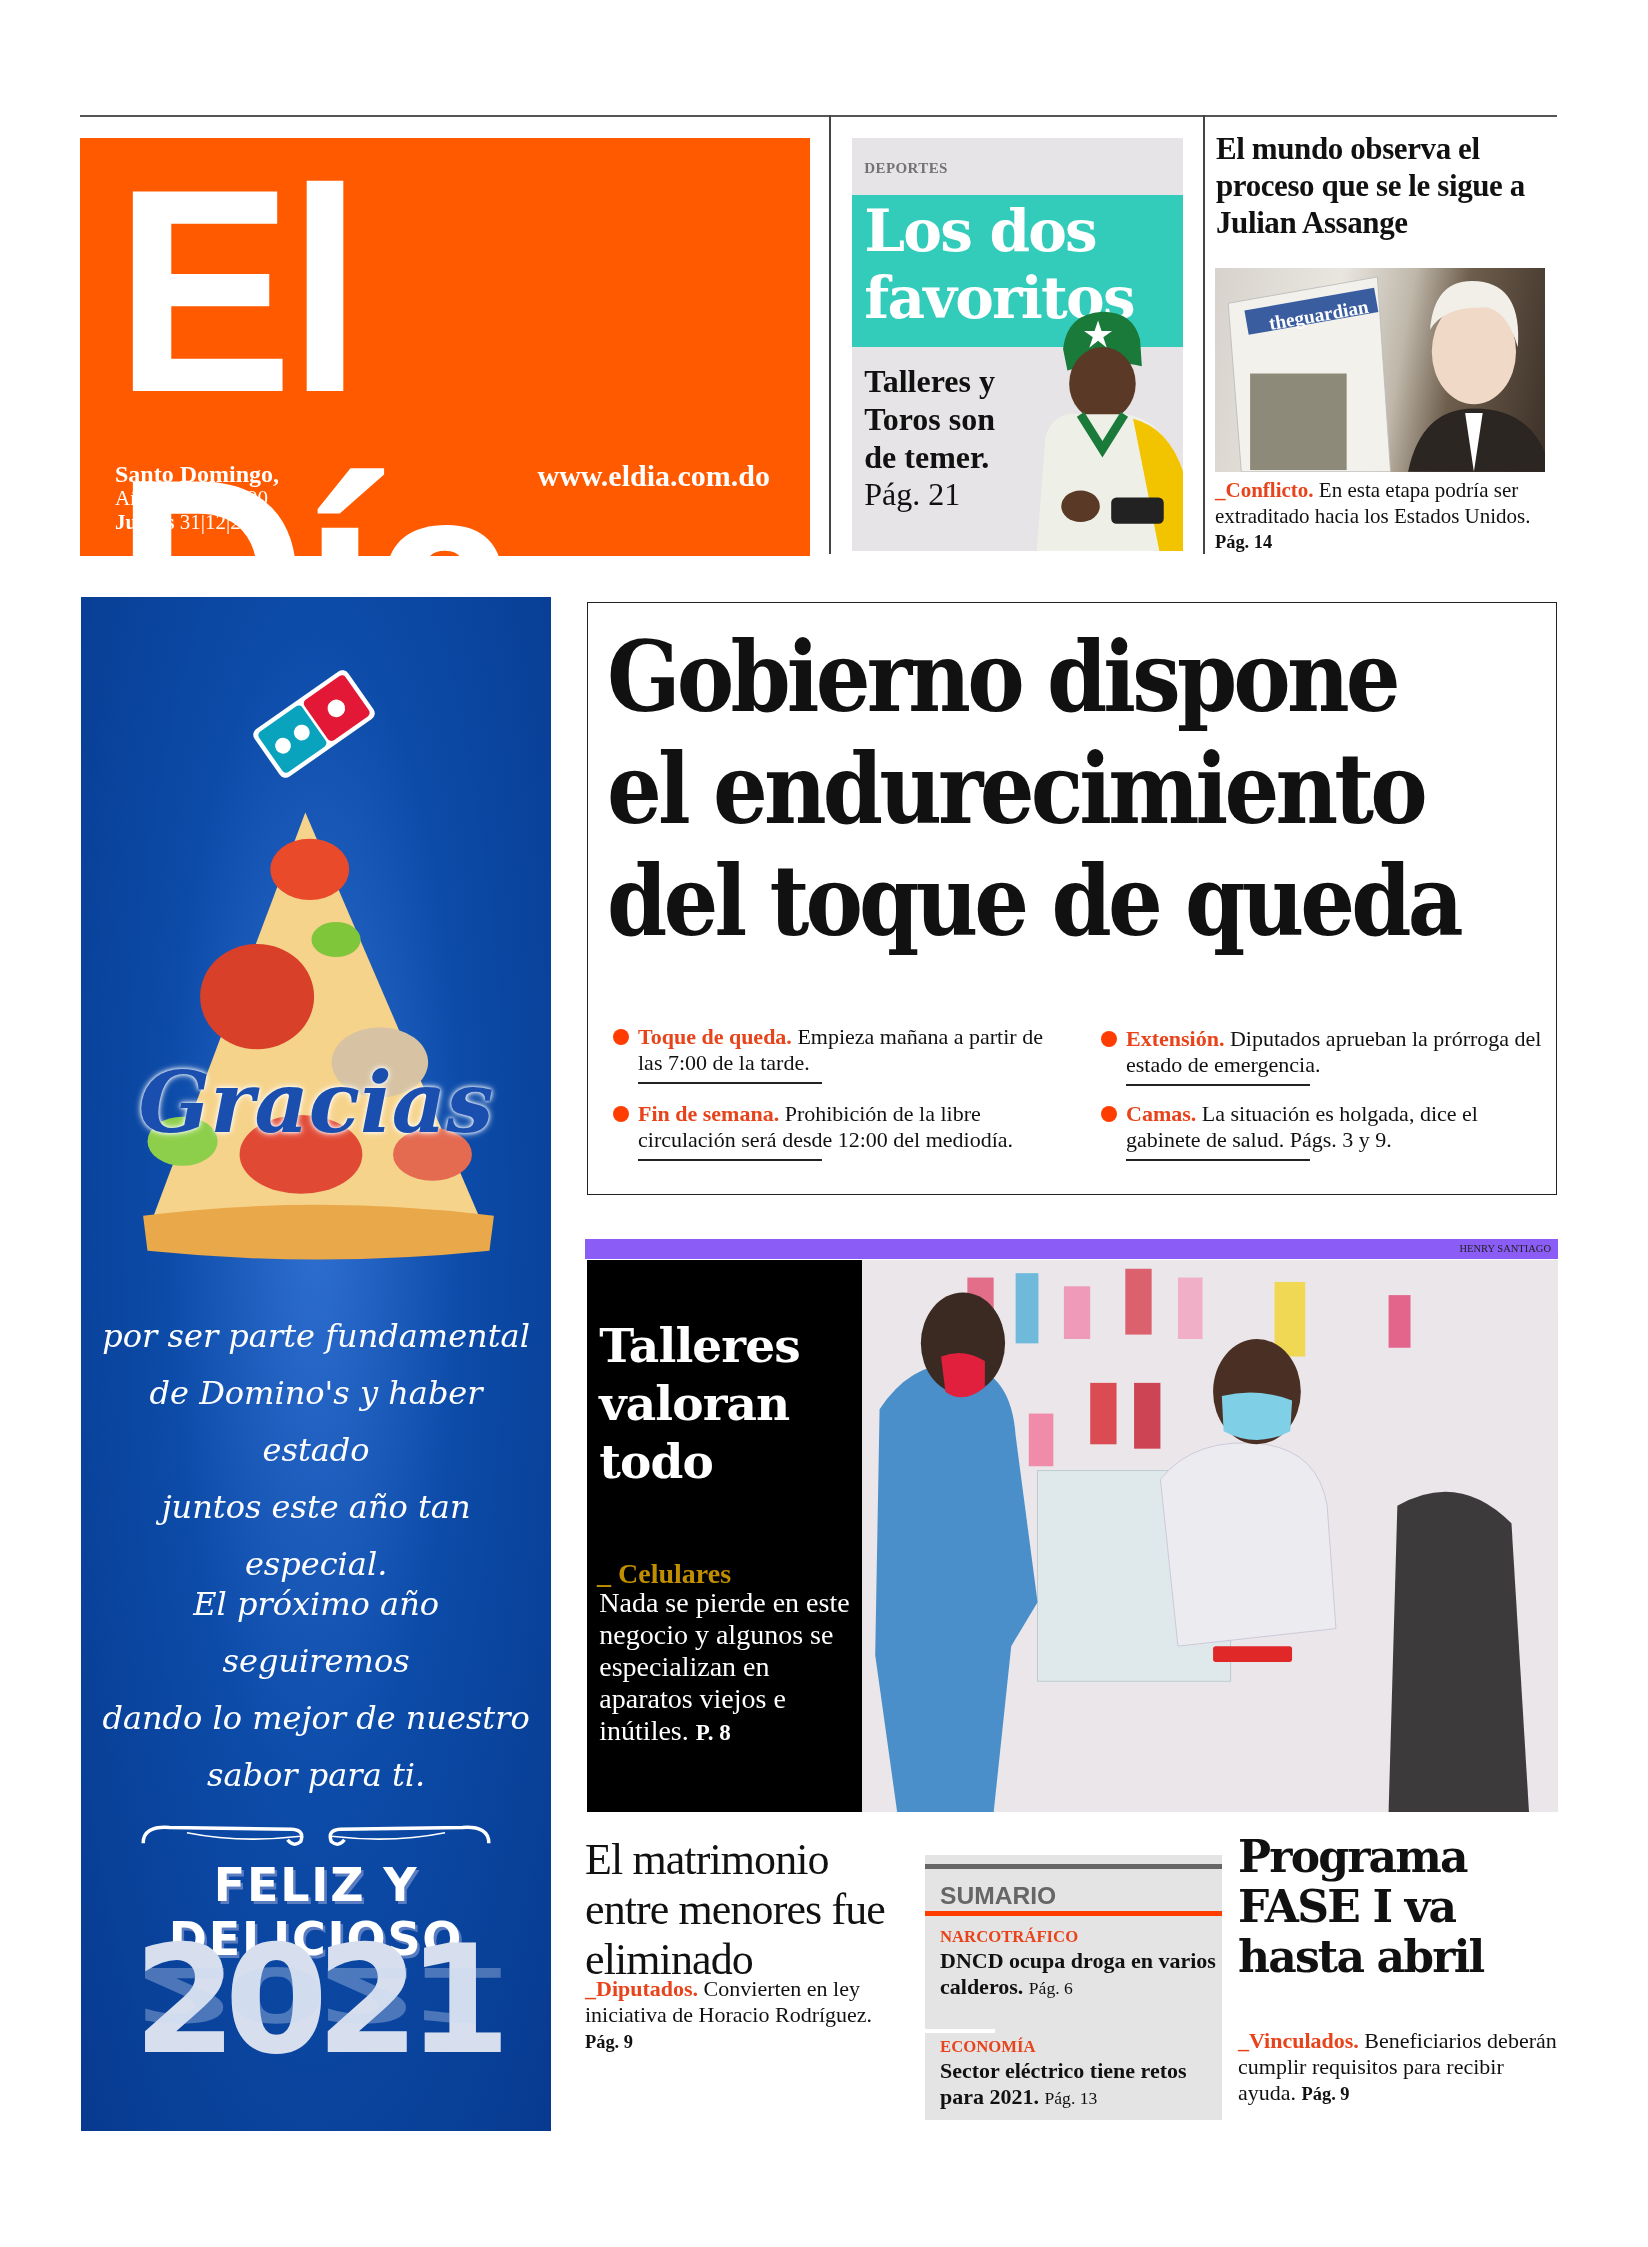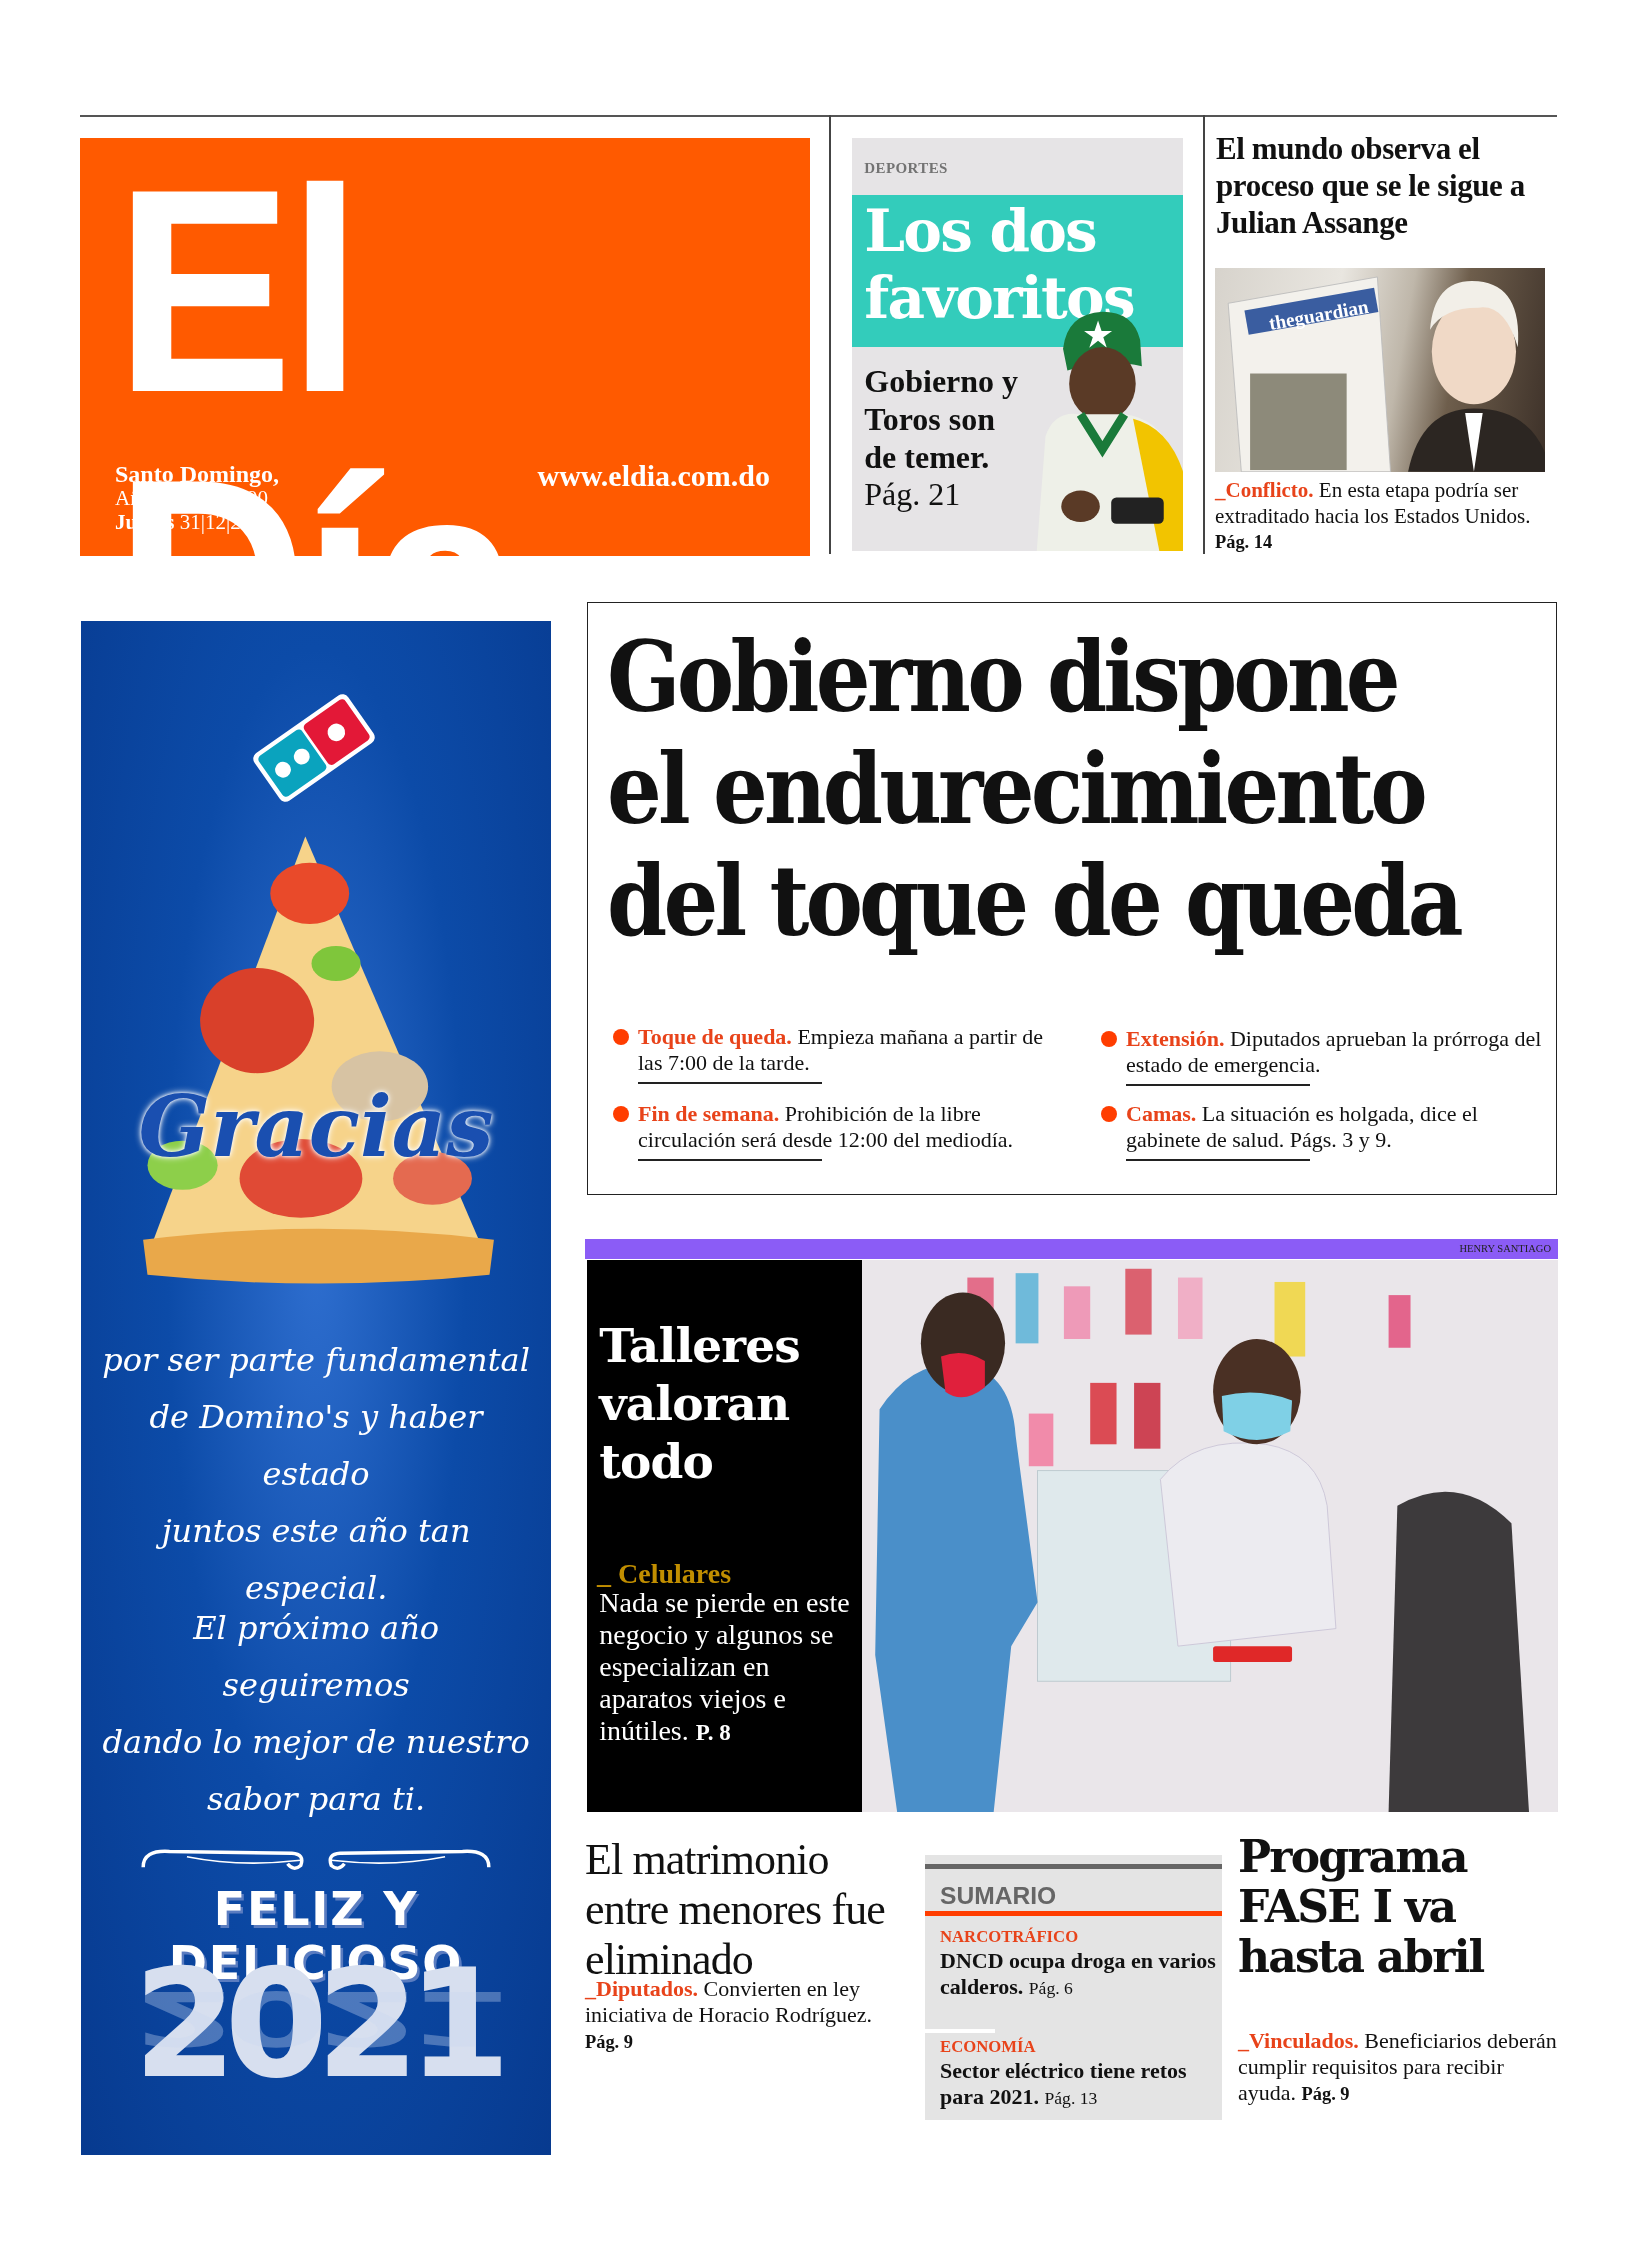--- a/index.html
+++ b/index.html
@@ -28,21 +28,21 @@
   .sports .page { position:absolute; left:12.3px; top:338px; font-size:32px; font-family:"Liberation Serif", serif; }
 
   
   .assange-title { left:1216px; top:130px; width:342px; font-weight:bold; font-size:31px; line-height:37px; font-family:"Liberation Serif", serif; letter-spacing:-0.4px; }
   .assange-photo { left:1215px; top:268px; width:330px; height:204px; background:linear-gradient(100deg,#d7d3cc 0%,#e9e6e0 35%,#bfb7aa 55%,#6e5e4c 70%,#3c3028 100%); overflow:hidden; }
   .assange-caption { left:1215px; top:478px; width:342px; font-size:21px; line-height:25.5px; font-family:"Liberation Serif", serif; }
   .red { color:#E8431A; font-weight:bold; }
   .pg { font-weight:bold; font-size:18.4px; }
 
   
-  .ad { left:81px; top:621px; width:470px; height:1534px; background:radial-gradient(ellipse at 50% 40%, #2f6fd0 0%, #0c4ba8 45%, #073a8f 100%); overflow:hidden; color:#fff; }
+  .ad { left:81px; top:597px; width:470px; height:1534px; background:radial-gradient(ellipse at 50% 40%, #2f6fd0 0%, #0c4ba8 45%, #073a8f 100%); overflow:hidden; color:#fff; }
   .ad .domino { position:absolute; left:167px; top:61px; width:132px; height:132px; }
   .ad .slice { position:absolute; left:53px; top:211px; width:369px; height:456px; }
   .ad .gracias { position:absolute; left:0; width:470px; top:456px; text-align:center; font-family:"DejaVu Serif", serif; font-style:italic; font-weight:bold; font-size:84px; color:#1a4fb0; text-shadow:0 0 3.5px #fff, 0 0 7px #fff; }
   .ad .copy { position:absolute; left:17.6px; width:435px; text-align:center; font-family:"DejaVu Serif", serif; font-style:italic; font-size:32px; line-height:57px; }
   .ad .feliz { position:absolute; left:0; width:470px; top:1261px; text-align:center; font-family:"DejaVu Sans", sans-serif; font-weight:bold; font-size:46px; letter-spacing:1.8px; text-shadow:2.6px 2.6px 0 #5a7cc0; }
   .ad .year { position:absolute; left:0; width:470px; top:1317px; text-align:center; font-family:"DejaVu Sans", sans-serif; font-weight:bold; font-size:149px; letter-spacing:-12.3px; color:#d7dfef; }
   .ad .year-reflect { position:absolute; left:0; width:470px; top:1440px; text-align:center; font-family:"DejaVu Sans", sans-serif; font-weight:bold; font-size:149px; letter-spacing:-12.3px; color:rgba(200,215,240,0.35); transform:scaleY(-0.5); transform-origin:center top; }
   .ad .flourish { position:absolute; left:53px; top:1220px; width:364px; height:35px; }
 
   
@@ -101,21 +101,21 @@
     <path d="M40 60 Q45 20 85 18 Q120 18 128 50 L130 80 Q90 70 45 85 Z" fill="#1a7a3a"></path>
     <polygon points="80,28 84,40 96,40 86,47 90,59 80,51 70,59 74,47 64,40 76,40" fill="#fff"></polygon>
     <ellipse cx="85" cy="100" rx="38" ry="42" fill="#5a3a26"></ellipse>
     <path d="M20 160 Q30 130 60 135 L110 135 Q150 140 165 180 L177 291 L10 291 Z" fill="#eef0e8"></path>
     <path d="M120 140 Q160 150 177 200 L177 291 L150 291 Z" fill="#f2c400"></path>
     <path d="M60 135 L85 175 L110 135" fill="none" stroke="#1a7a3a" stroke-width="10"></path>
     <rect x="95" y="230" width="60" height="30" rx="6" fill="#222"></rect>
     <ellipse cx="60" cy="240" rx="22" ry="18" fill="#5a3a26"></ellipse>
   </svg>
   <div class="teaser">
-    <div>Gobierno y</div>
+    <div>Talleres y</div>
     <div>Toros son</div>
     <div>de temer.</div>
   </div>
   <div class="page">Pág. 21</div>
 </div>
 
 <div class="abs assange-title">El mundo observa el proceso que se le sigue a Julian Assange</div>
 <div class="abs assange-photo">
   <svg width="330" height="204" viewBox="0 0 376 232">
     <polygon points="15,40 185,10 200,232 30,232" fill="#f3f1ec" stroke="#bbb"></polygon>

